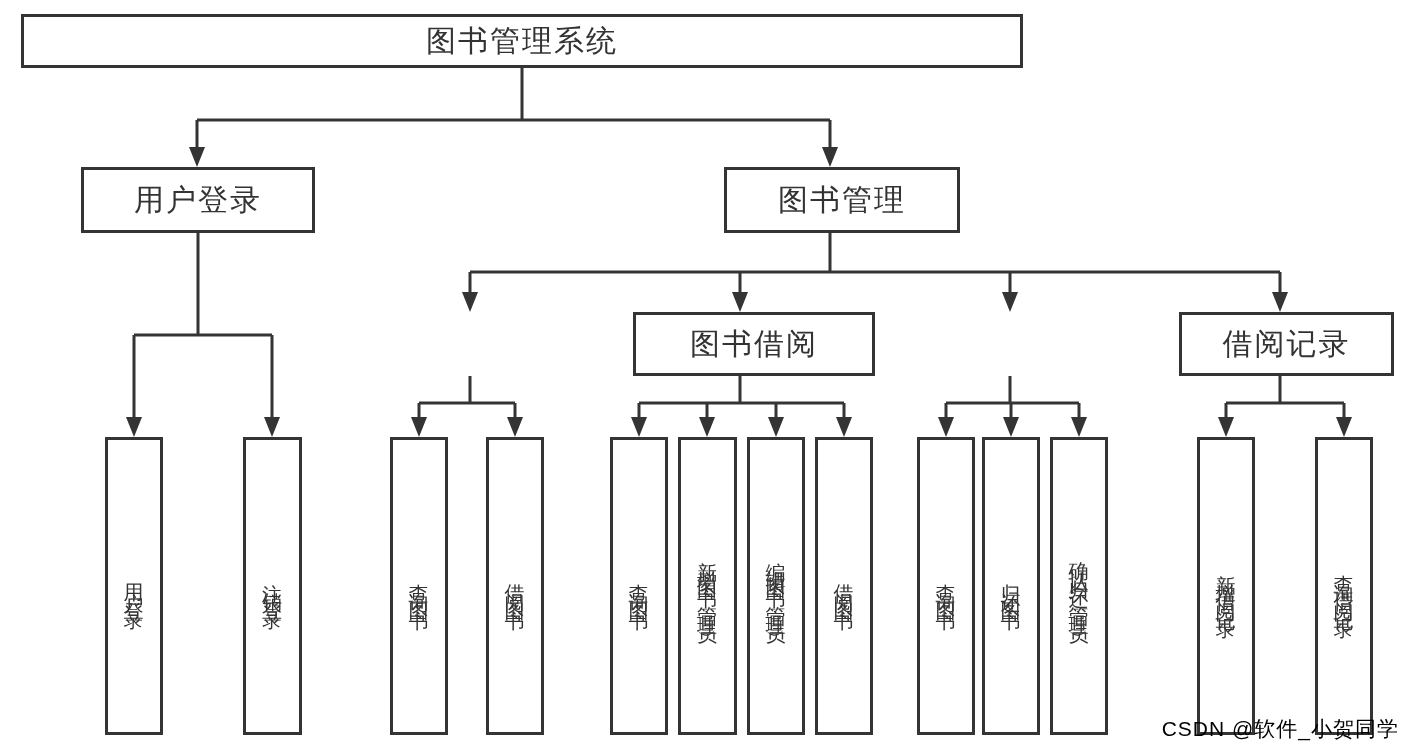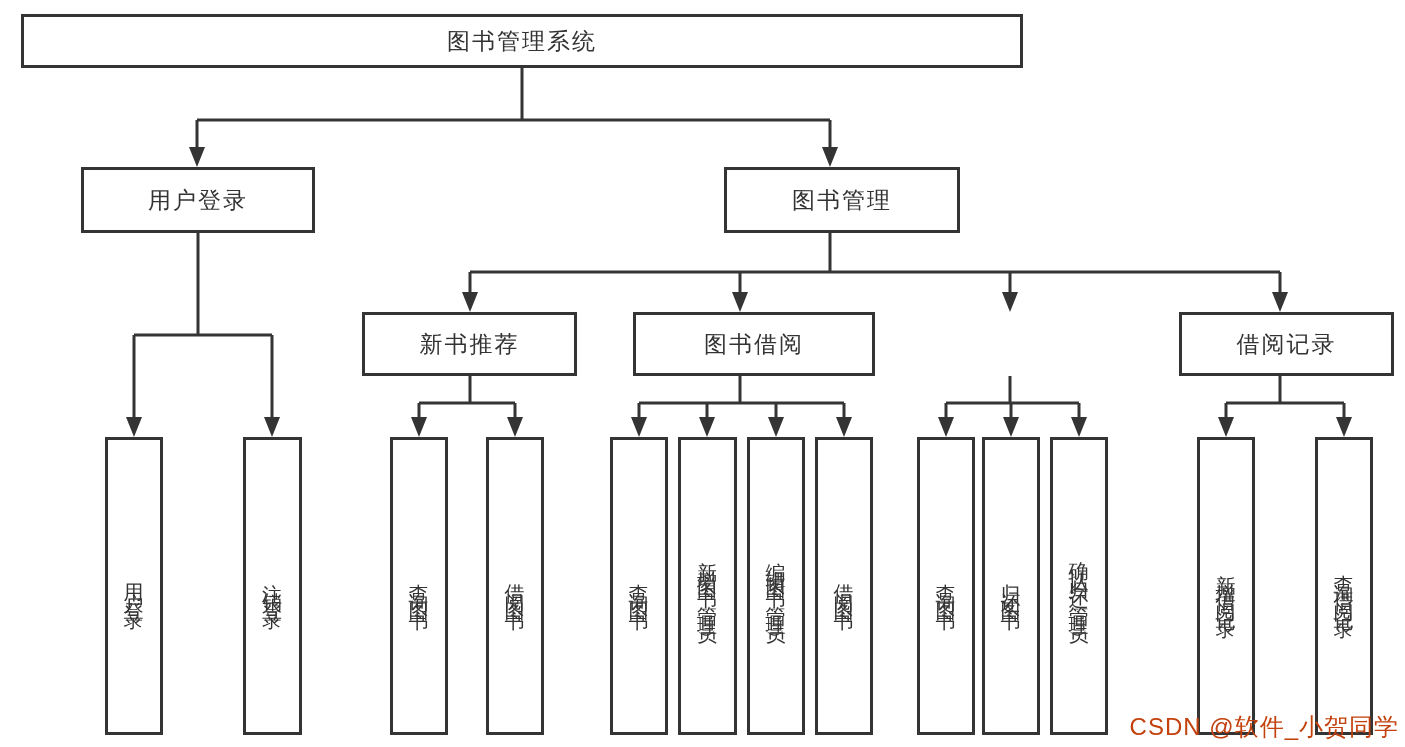--- a/index.html
+++ b/index.html
@@ -16,38 +16,38 @@
     position: absolute;
     box-sizing: border-box;
     border: 3px solid #343434;
     background: #ffffff;
     display: flex;
     align-items: center;
     justify-content: center;
     color: #333333;
   }
   .hbox {
-    font-size: 23px;
+    font-size: 30px;
     letter-spacing: 2px;
     white-space: nowrap;
   }
   .vbox {
     writing-mode: vertical-rl;
     text-orientation: mixed;
     font-size: 20px;
     line-height: 1;
     letter-spacing: 9px;
   }
   .watermark {
     position: absolute;
     right: 6px;
     bottom: 4px;
-    font-size: 24px;
+    font-size: 21px;
     letter-spacing: 1px;
-    color: #c2410c;
+    color: #000000;
     white-space: nowrap;
   }
 </style>
 </head>
 <body>
 
 <div class="canvas">
 
   <svg class="wires" width="1405" height="747" viewBox="0 0 1405 747" fill="none" stroke="#343434" stroke-width="3">
 
@@ -97,21 +97,20 @@
       <polygon points="1218,417 1234,417 1226,437" fill="#343434" stroke="none"></polygon>
       <polygon points="1336,417 1352,417 1344,437" fill="#343434" stroke="none"></polygon>
     </g>
   </svg>
 
   <div class="box hbox" style="left:21px; top:14px; width:1002px; height:54px;">图书管理系统</div>
 
   <div class="box hbox" style="left:81px; top:167px; width:234px; height:66px;">用户登录</div>
   <div class="box hbox" style="left:724px; top:167px; width:236px; height:66px;">图书管理</div>
 
-  <div class="box hbox" style="left:362px; top:312px; width:215px; height:64px;">新书推荐</div>
   <div class="box hbox" style="left:633px; top:312px; width:242px; height:64px;">图书借阅</div>
   <div class="box hbox" style="left:1173px; top:312px; width:215px; height:64px;margin-left:6px;">借阅记录</div>
 
   <div class="box vbox" style="left:105px; top:437px; width:58px; height:298px;">用户登录</div>
   <div class="box vbox" style="left:243px; top:437px; width:59px; height:298px;">注销登录</div>
 
   <div class="box vbox" style="left:390px; top:437px; width:58px; height:298px;">查询图书</div>
   <div class="box vbox" style="left:486px; top:437px; width:58px; height:298px;">借阅图书</div>
 
   <div class="box vbox" style="left:610px; top:437px; width:58px; height:298px;">查询图书</div>

